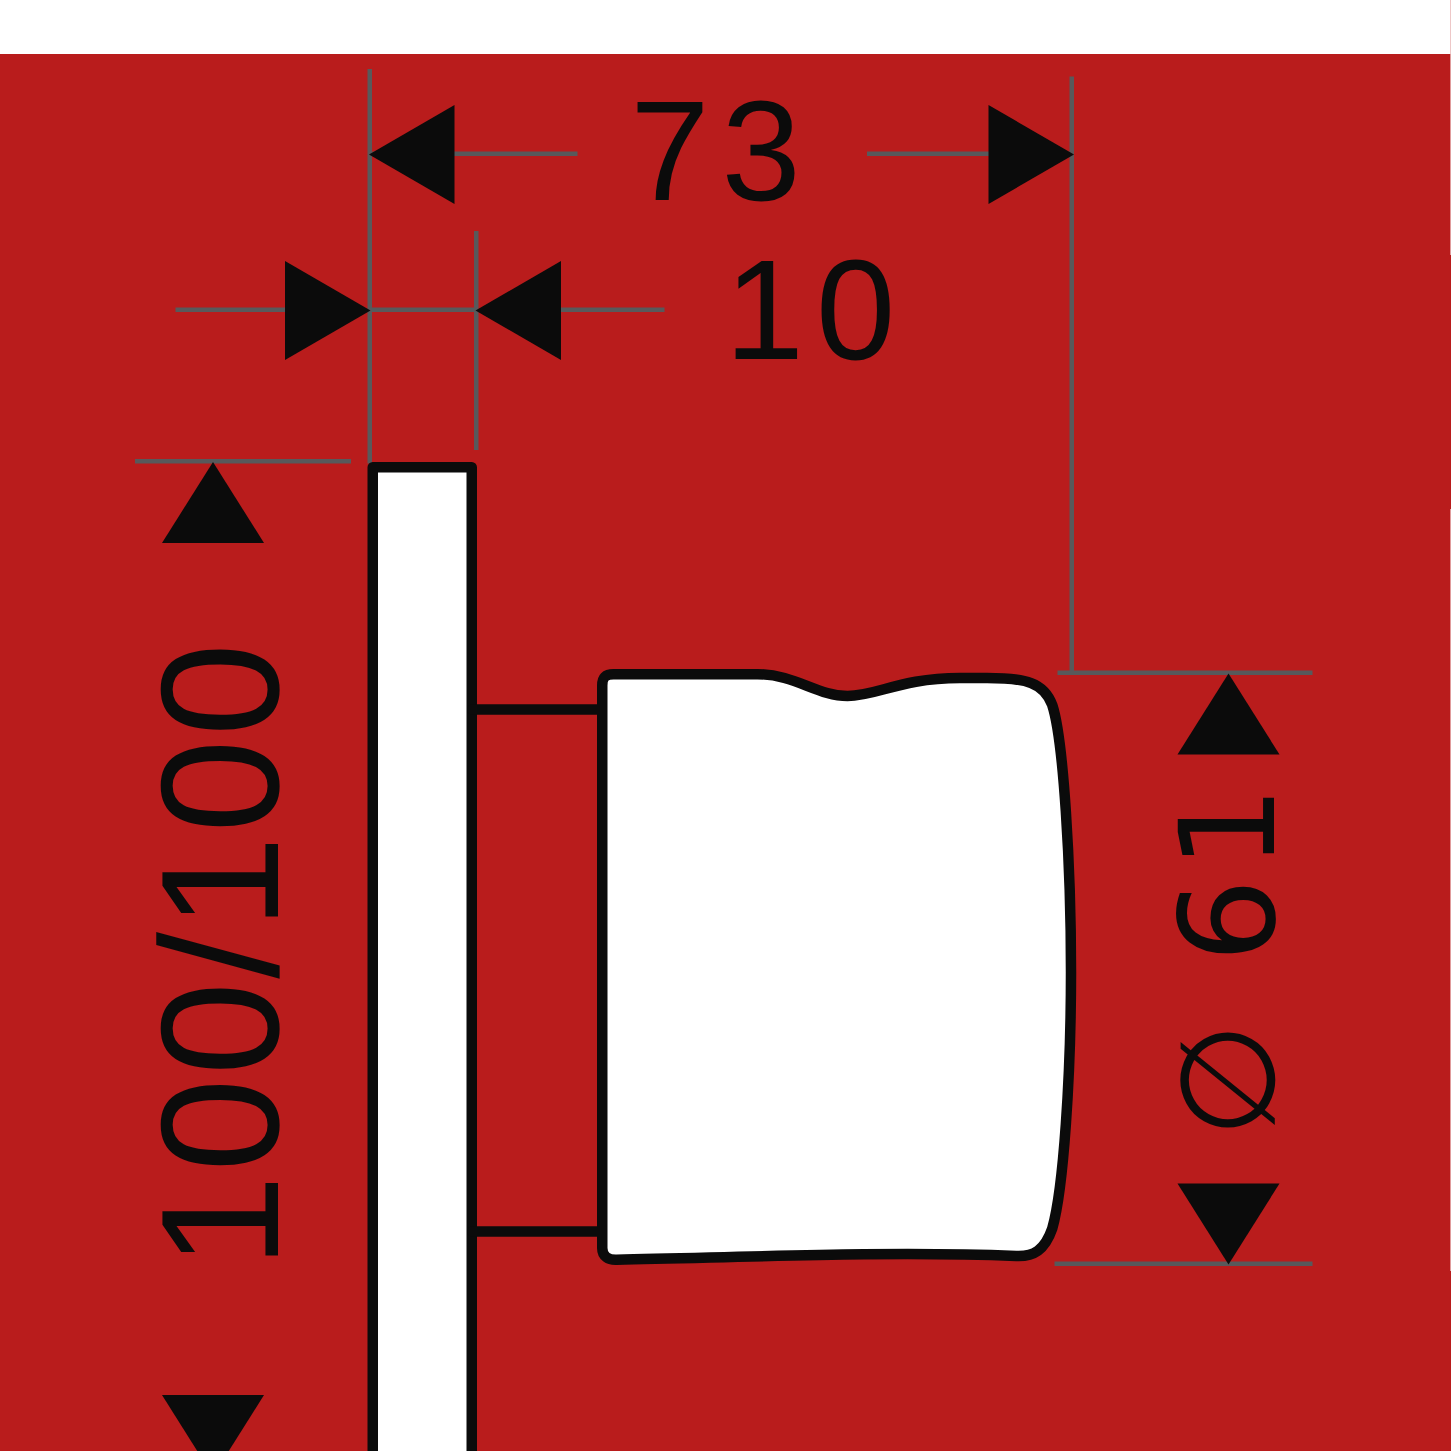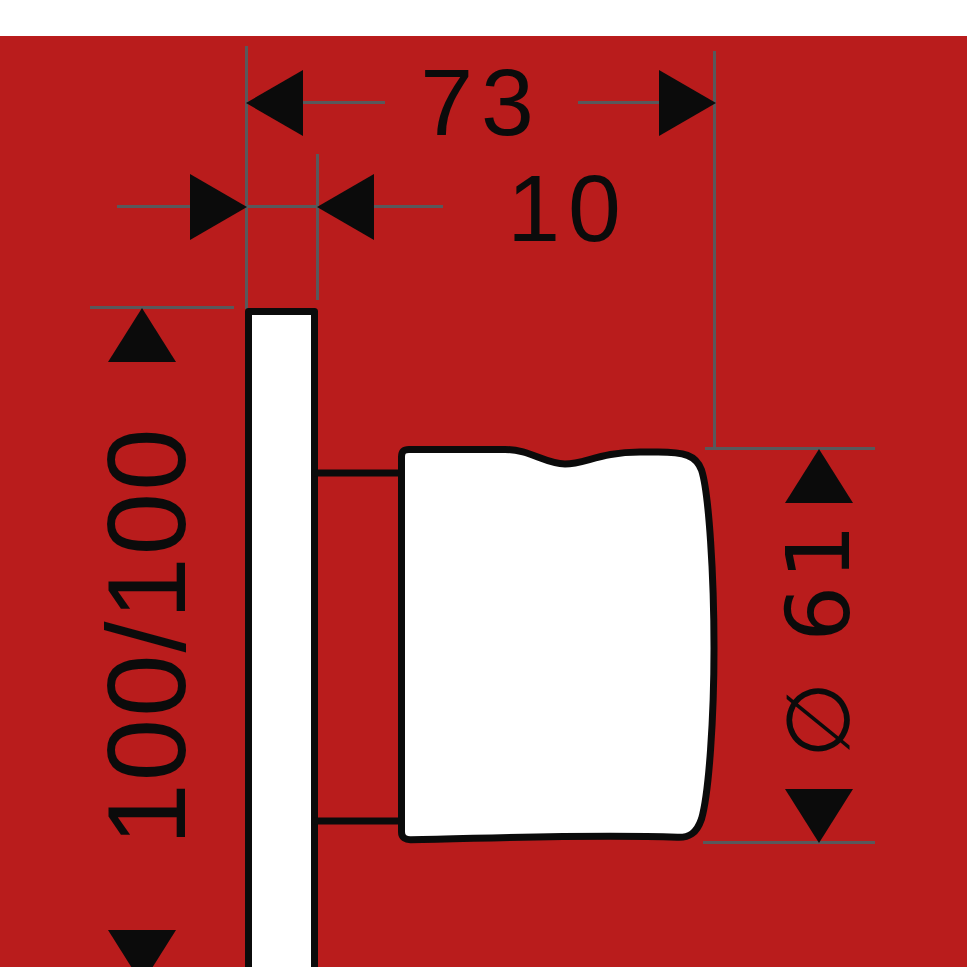--- a/index.html
+++ b/index.html
@@ -119,19 +119,19 @@
              C 709 457 714 541 714 612
              C 714 681 709 757 701.5 783
              C 696.5 797.5 689 801.8 677.5 801.3
              C 590 798 495 802.2 411 803.8
              C 405.5 804 401.5 801.5 401.5 796
              Z" fill="#ffffff" stroke="#0b0b0b" stroke-width="7" stroke-linejoin="round" stroke-linecap="round"></path>
   </svg>
 
   <div id="label-73" class="dim-label" style="left:481px; top:66px;">73</div>
 
-  <div id="label-10" class="dim-label" style="left:568px; top:172px;">10</div>
+  <div id="label-10" class="dim-label" style="left:544px; top:172px;">10</div>
 
   <div id="label-100" class="dim-label rot" style="left:147px; top:600px;">100/100</div>
 
   <div id="label-61" class="dim-label rot" style="left:819px; top:602px;">∅ 61</div>
 
 </div>
 
 </body></html>

